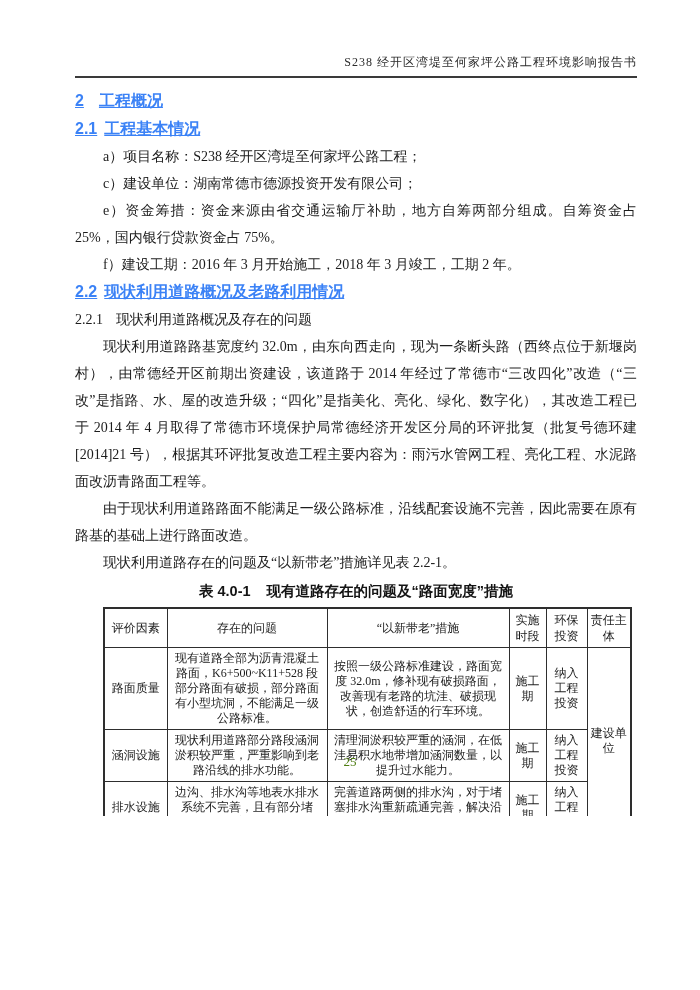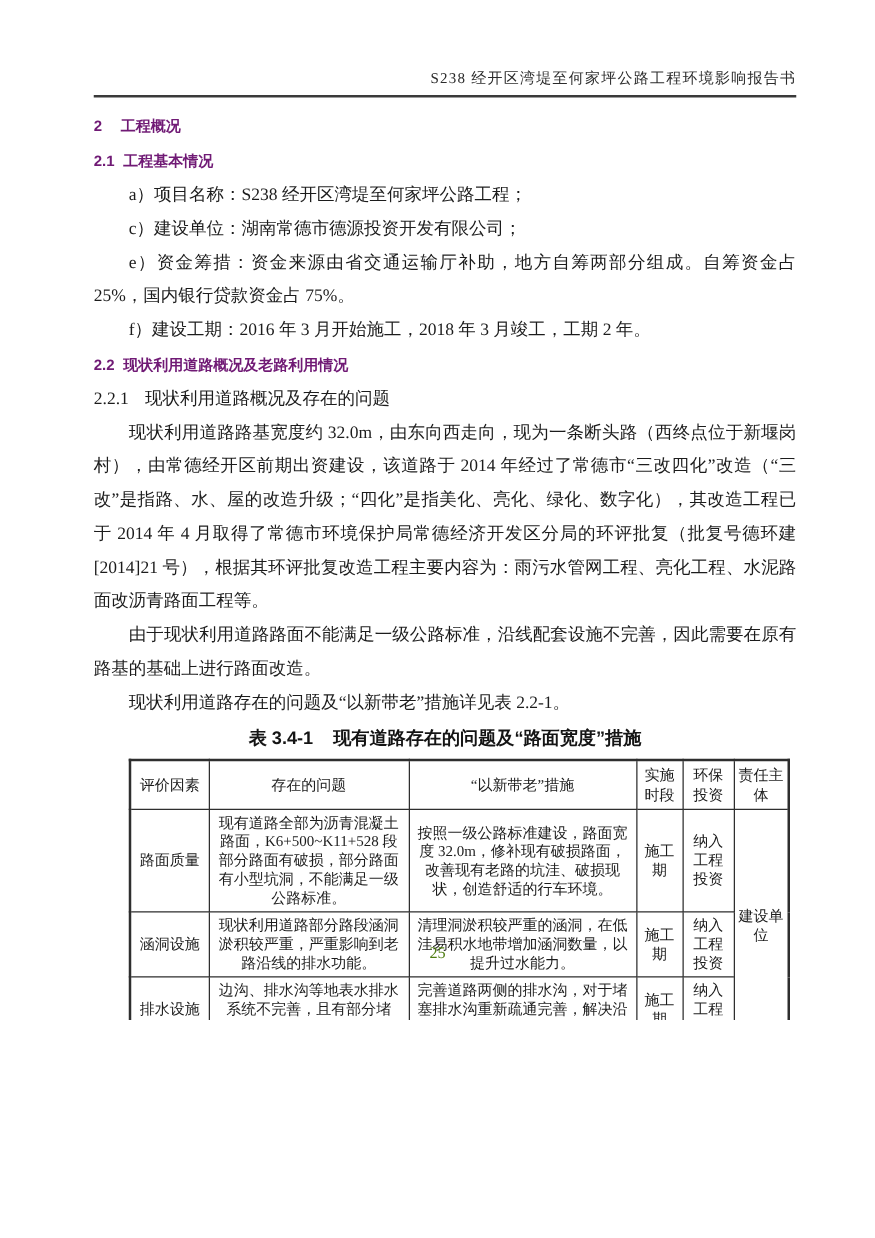--- a/index.html
+++ b/index.html
@@ -26,24 +26,25 @@
   }
   .content {
     position: absolute;
     top: 87px;
     left: 75px;
     right: 63px;
   }
   .h1, .h2 {
     font-family: "Liberation Sans", "DejaVu Sans", sans-serif;
     font-weight: bold;
-    font-size: 12px;
+    font-size: 16px;
     line-height: 28px;
     margin: 0;
-    color: #701a75;
+    color: #3b82f6;
+    text-decoration: underline;
   }
   .h1 .num { margin-right: 15px; }
   .h2 .num { margin-right: 7px; }
   .body-line {
     font-size: 14px;
     line-height: 27px;
     margin: 0;
     text-align: justify;
     text-indent: 2em;
   }
@@ -121,21 +122,21 @@
     <p class="body-line">f）建设工期：2016 年 3 月开始施工，2018 年 3 月竣工，工期 2 年。</p>
 
     <p class="h2"><span class="num">2.2</span><span>现状利用道路概况及老路利用情况</span></p>
 
     <p class="sub-heading"><span class="num">2.2.1</span><span class="ul">现状利用道路概况及存在的问题</span></p>
 
     <p class="body-line ul">现状利用道路路基宽度约 32.0m，由东向西走向，现为一条断头路（西终点位于新堰岗村），由常德经开区前期出资建设，该道路于 2014 年经过了常德市“三改四化”改造（“三改”是指路、水、屋的改造升级；“四化”是指美化、亮化、绿化、数字化），其改造工程已于 2014 年 4 月取得了常德市环境保护局常德经济开发区分局的环评批复（批复号德环建[2014]21 号），根据其环评批复改造工程主要内容为：雨污水管网工程、亮化工程、水泥路面改沥青路面工程等。</p>
     <p class="body-line ul">由于现状利用道路路面不能满足一级公路标准，沿线配套设施不完善，因此需要在原有路基的基础上进行路面改造。</p>
     <p class="body-line ul">现状利用道路存在的问题及“以新带老”措施详见表 2.2-1。</p>
 
-    <div class="caption"><span class="cap-label">表 3.4-1</span><span>现有道路存在的问题及“路面宽度”措施</span></div>
+    <div class="caption"><span class="cap-label">表 4.0-1</span><span>现有道路存在的问题及“路面宽度”措施</span></div>
 
     <table class="report">
       <colgroup>
         <col style="width:63px">
         <col style="width:160px">
         <col style="width:182px">
         <col style="width:37px">
         <col style="width:41px">
         <col style="width:44px">
       </colgroup>

